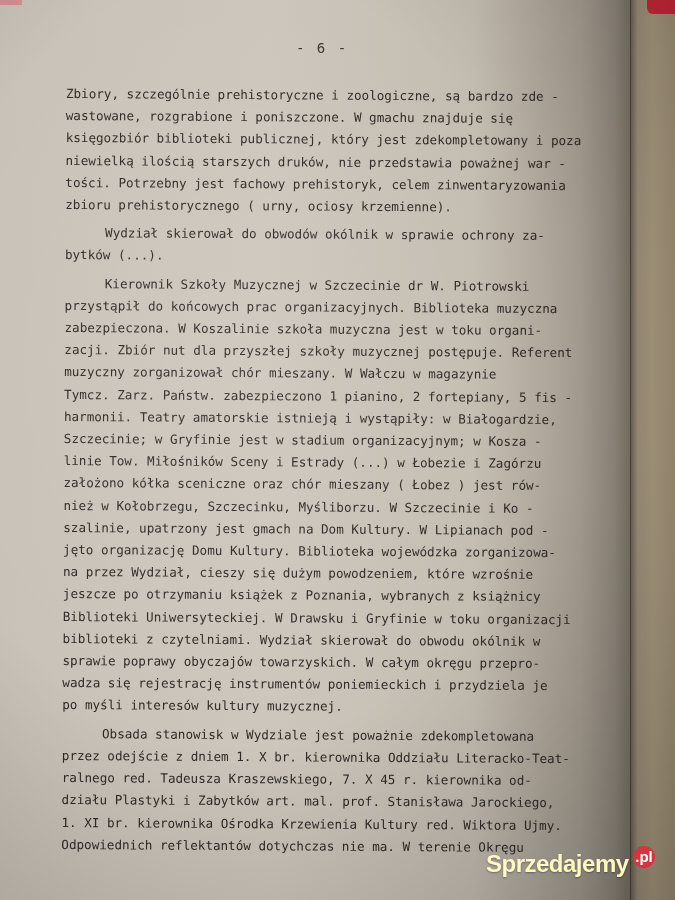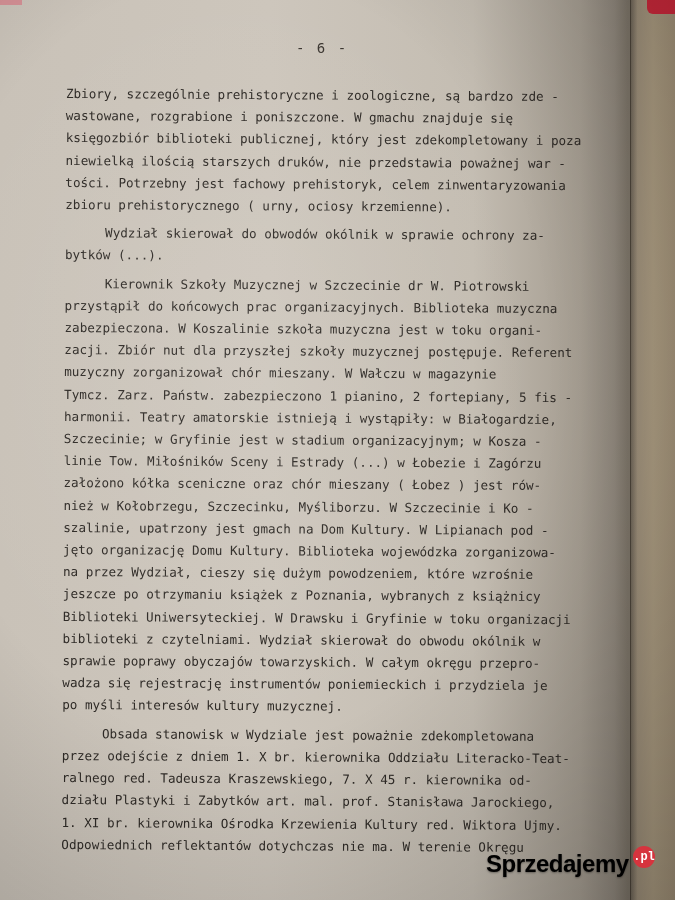--- a/index.html
+++ b/index.html
@@ -43,29 +43,29 @@
       position: absolute; left: 66px; top: 83px; width: 520px;
       font-size: 12.6px; line-height: 22.2px; color: #2e2a26;
       transform: rotate(0.35deg); transform-origin: left top;
     }
     .line { white-space: nowrap; display: block; }
     .line.indent { padding-left: 40px; }
     .para-gap { margin-top: 6px; }
     .watermark {
       position: absolute; left: 486px; top: 850px;
       font-family: "Liberation Sans", sans-serif; font-weight: bold;
-      font-size: 24px; color: #000000; letter-spacing: -0.5px;
+      font-size: 24px; color: #fef9c3; letter-spacing: -0.5px;
       text-shadow: 0 1px 2px rgba(0,0,0,0.35);
     }
     .watermark-badge {
       position: absolute; left: 633px; top: 846px;
       width: 22px; height: 22px; border-radius: 50%;
       background: #d6343e; color: #fff;
-      font-family: Liberation Mono, monospace; font-weight: bold;
-      font-size: 12px; line-height: 22px; text-align: center;
+      font-family: Liberation Sans, sans-serif; font-weight: bold;
+      font-size: 15px; line-height: 22px; text-align: center;
     }
   </style>
 </head>
 <body>
 
 <div class="photo"></div>
 <div class="red-corner-left"></div>
 
 <div class="page">
   <div class="page-number">- 6 -</div>

